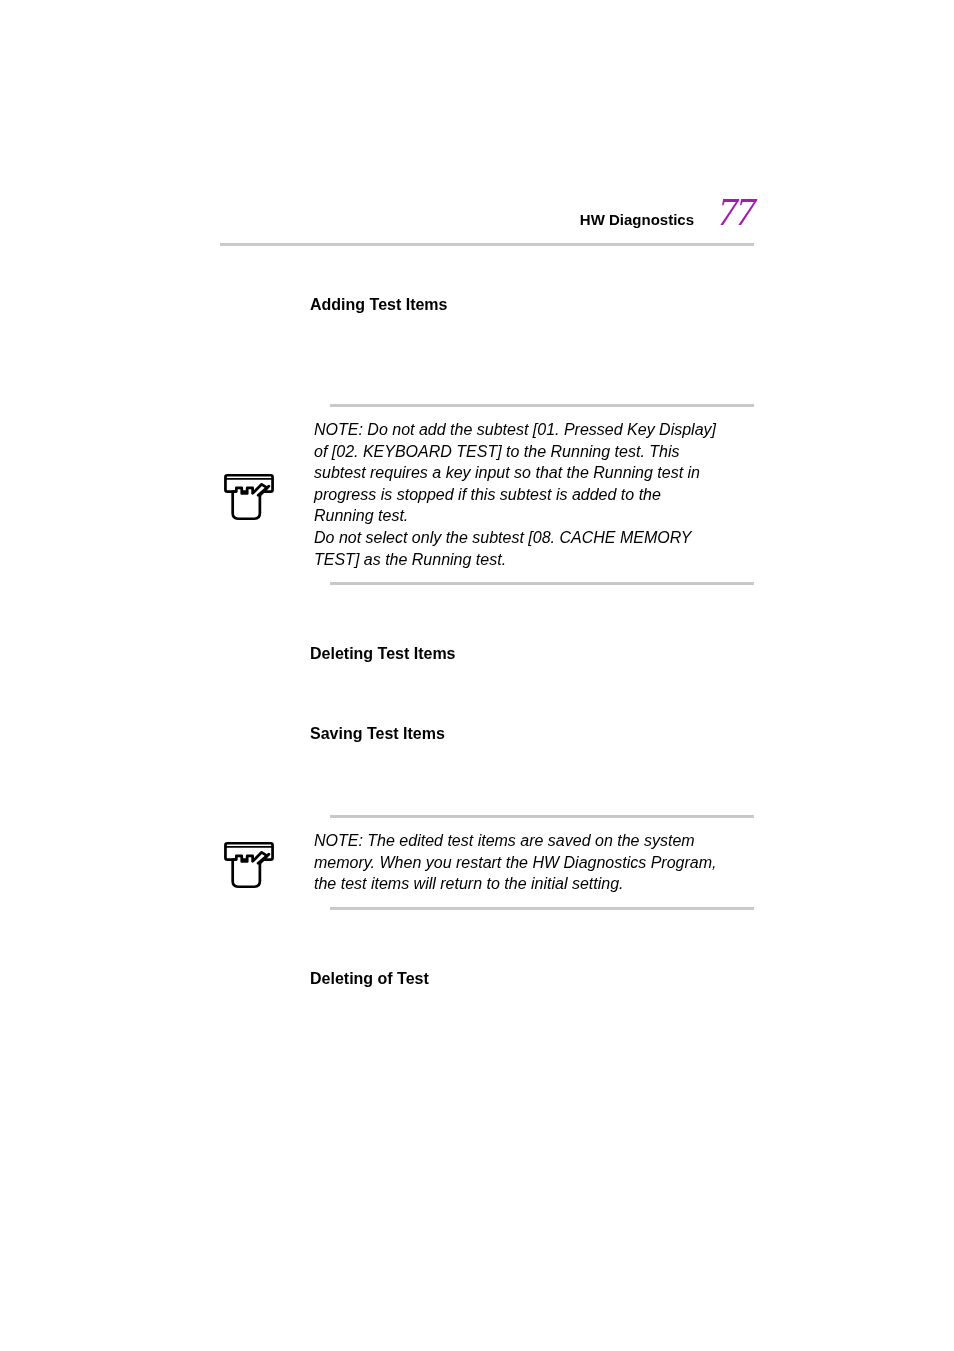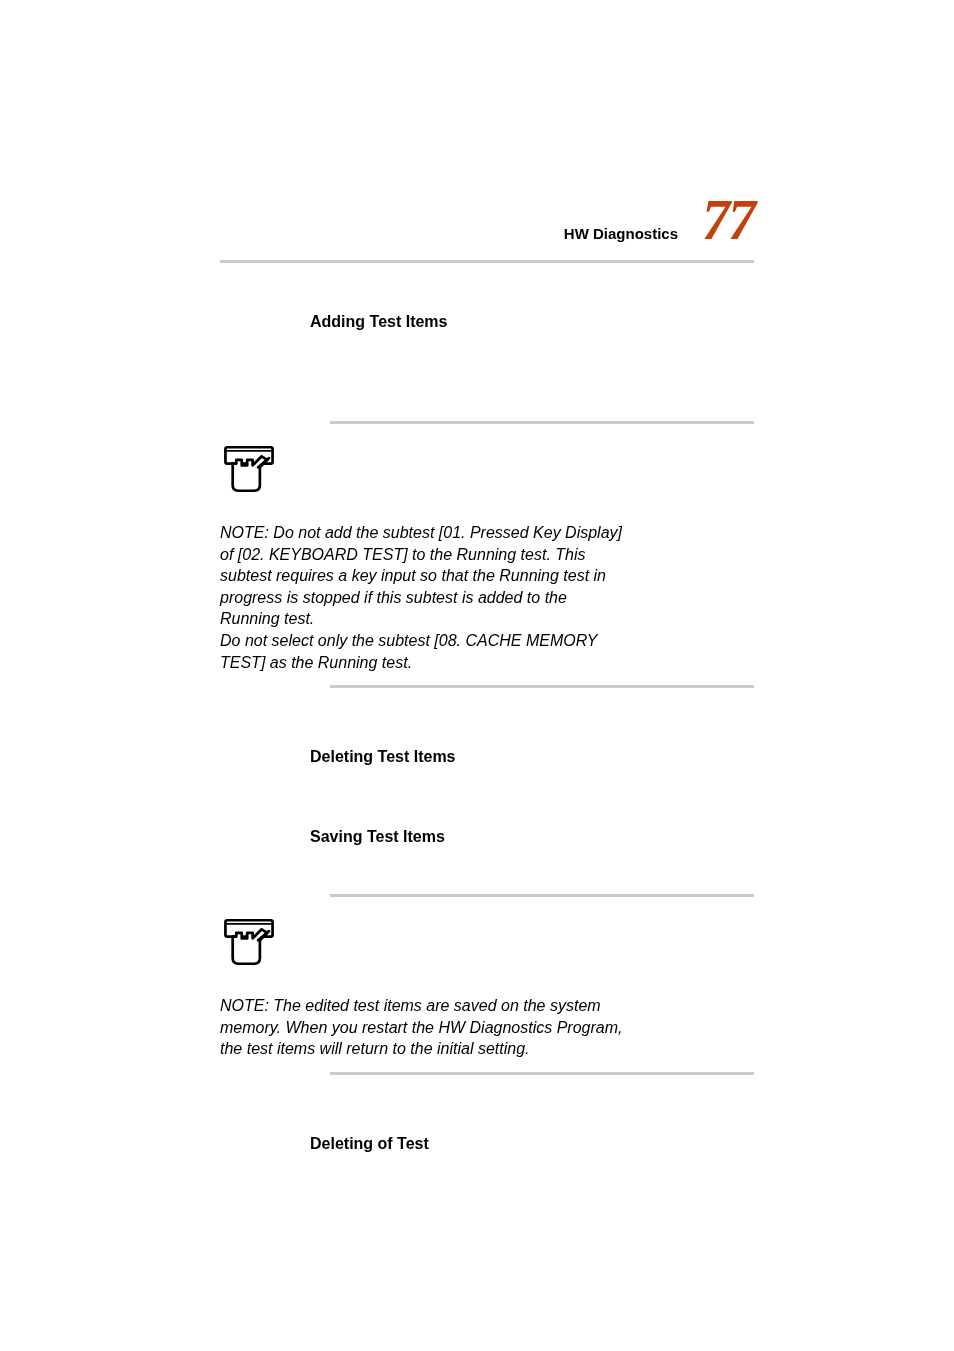--- a/index.html
+++ b/index.html
@@ -19,24 +19,24 @@
       align-items: baseline;
       gap: 24px;
       margin-bottom: 8px;
     }
     .header-label {
       font-size: 15px;
       font-weight: bold;
       color: #000;
     }
     .page-number {
-      font-size: 56px;
+      font-size: 40px;
       font-style: italic;
-      font-weight: bold;
-      color: #c2410c;
+      font-weight: normal;
+      color: #a21caf;
       font-family: "Times New Roman", serif;
       letter-spacing: -2px;
     }
     .header-rule {
       height: 3px;
       background: #c7c9cb;
       margin-bottom: 50px;
       margin-left: 0;
     }
     .section-heading {
@@ -46,34 +46,33 @@
       margin-left: 90px;
       margin-bottom: 22px;
     }
     .note-block {
       margin-left: 0px;
       margin-top: 90px;
       margin-bottom: 60px;
     }
     .note-block-2 {
       margin-left: 0px;
-      margin-top: 48px;
+      margin-top: 72px;
       margin-bottom: 60px;
     }
     .note-rule {
       height: 3px;
       background: #c7c9cb;
       margin-left: 110px;
     }
     .note-body {
       display: flex;
-      align-items: flex-start;
-      gap: 24px;
+      align-items: center;
+      gap: 36px;
       padding: 12px 0 12px 0;
-      flex-direction: column;
     }
     .note-icon {
       width: 58px;
       height: 58px;
       flex-shrink: 0;
       margin-top: 4px;
     }
     .note-text {
       font-size: 16px;
       font-style: italic;

